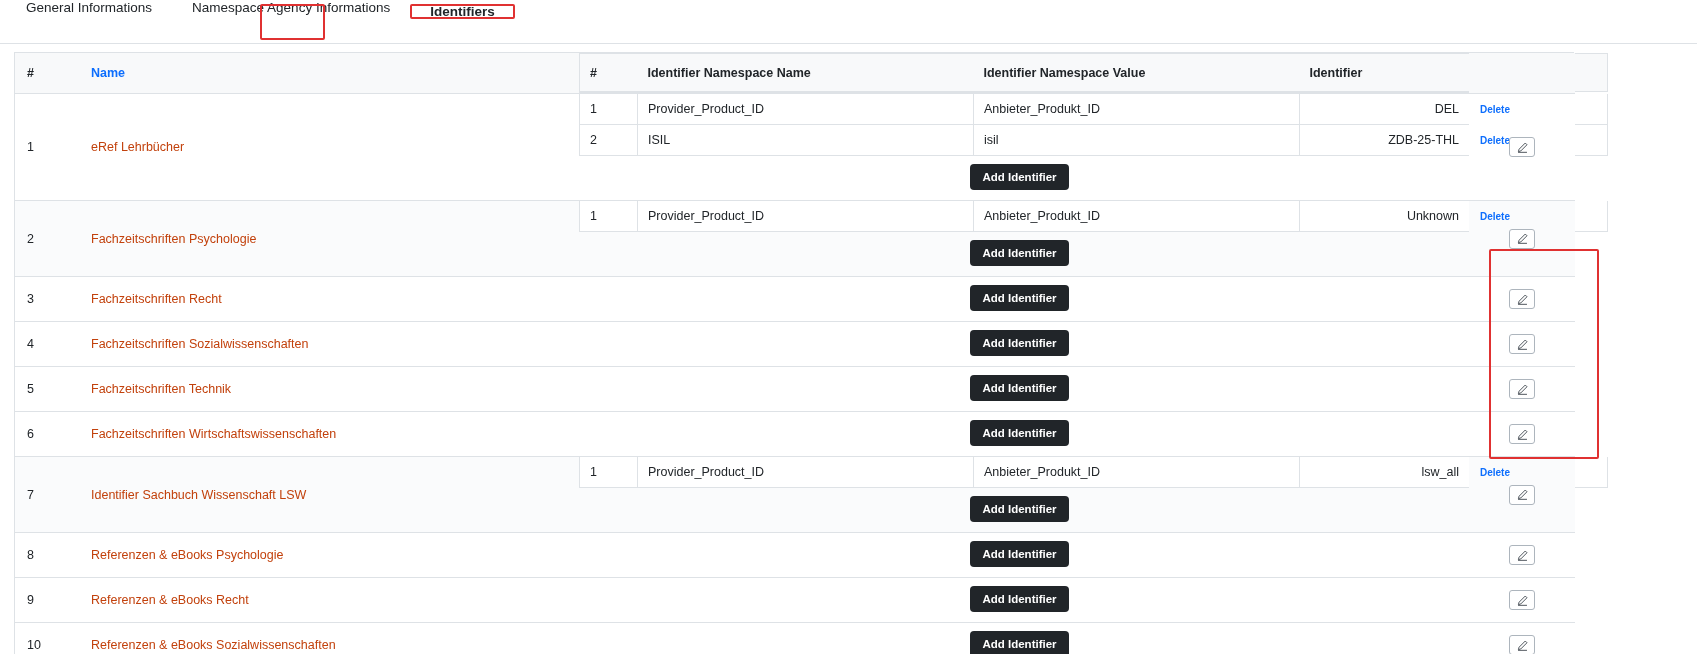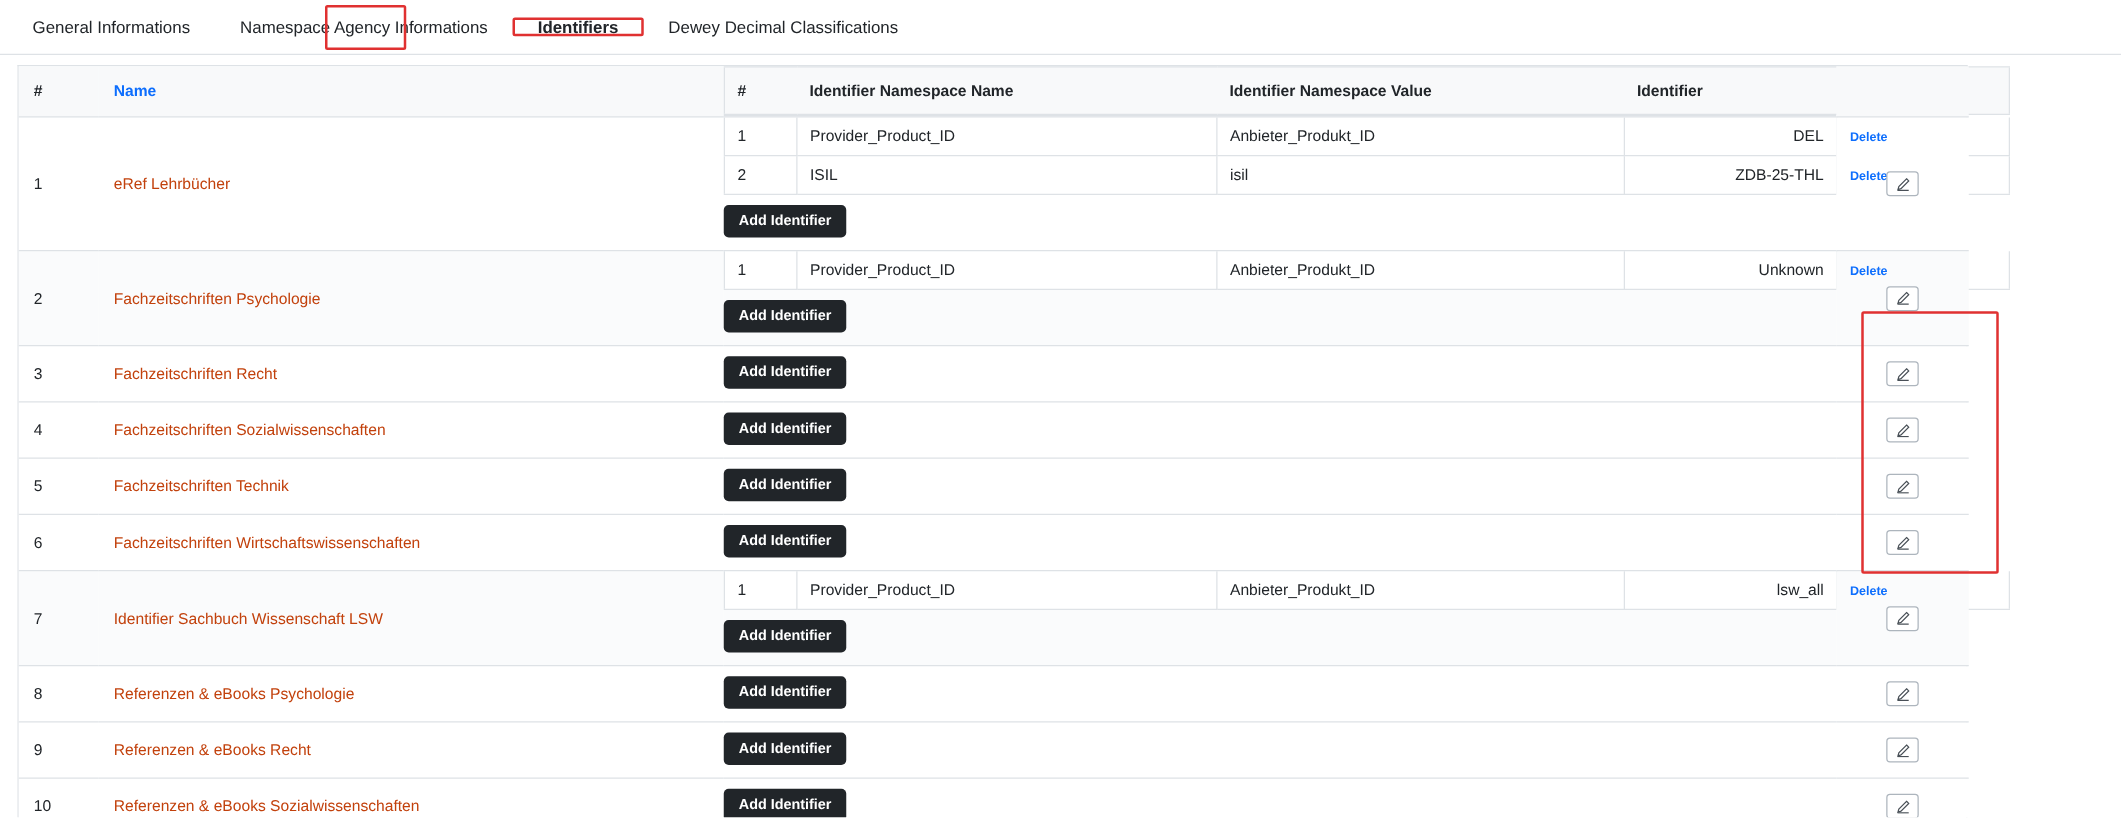--- a/index.html
+++ b/index.html
@@ -14,21 +14,21 @@
     width: 1697px;
     height: 654px;
     position: relative;
     overflow: hidden;
     background: #fff;
   }
 
   
   .tabbar {
     display: flex;
-    align-items: center;
+    align-items: flex-start;
     height: 44px;
     border-bottom: 1px solid #dee2e6;
     padding-left: 6px;
   }
   .tab {
     display: flex;
     align-items: center;
     padding: 0 20px;
     font-size: 13.5px;
     color: #212529;
@@ -136,21 +136,21 @@
     border-radius: 4px;
     font-size: 11.5px;
     font-weight: bold;
     padding: 7px 12px;
     cursor: pointer;
     font-family: "Liberation Sans", sans-serif;
     white-space: nowrap;
   }
   .addbar {
     display: flex;
-    justify-content: flex-start;
+    justify-content: center;
     padding: 8px 9px 10px 0;
   }
 
   .btn-edit {
     width: 26px; height: 20px;
     border: 1px solid #adb5bd;
     border-radius: 3px;
     background: #fff;
     display: inline-flex;
     align-items: center;
@@ -171,21 +171,20 @@
 </style>
 </head>
 <body>
 
 <div id="app">
 
   <div class="tabbar" id="tabbar">
       <div class="tab">General Informations</div>
       <div class="tab">Namespace Agency Informations</div>
       <div class="tab active highlight">Identifiers</div>
-      <div class="tab">Dewey Decimal Classifications</div>
     </div>
 
   <div class="table-wrap">
     <table class="outer">
       <thead>
         <tr>
           <th class="col-num">#</th>
           <th class="col-name"><a class="name-link" href="#">Name</a></th>
           <th class="col-ident">
             <div class="inner-head-wrap">

